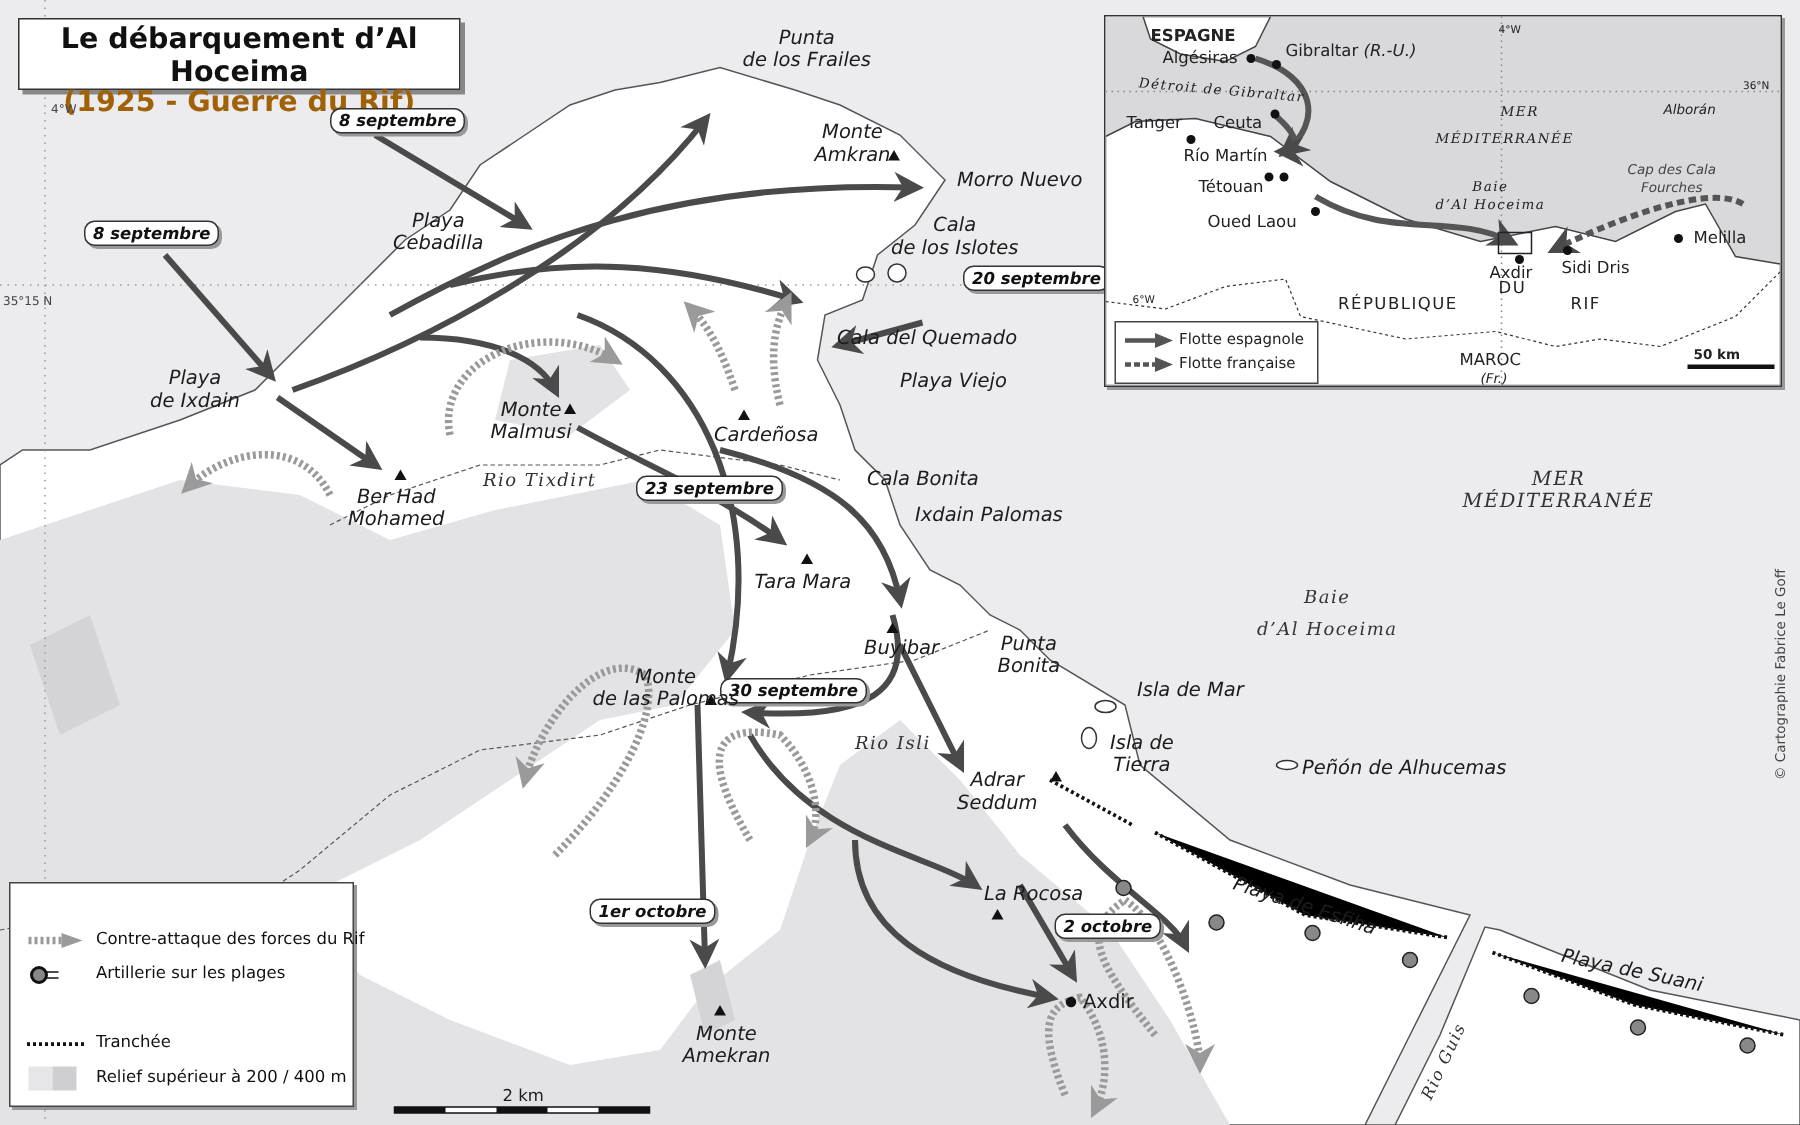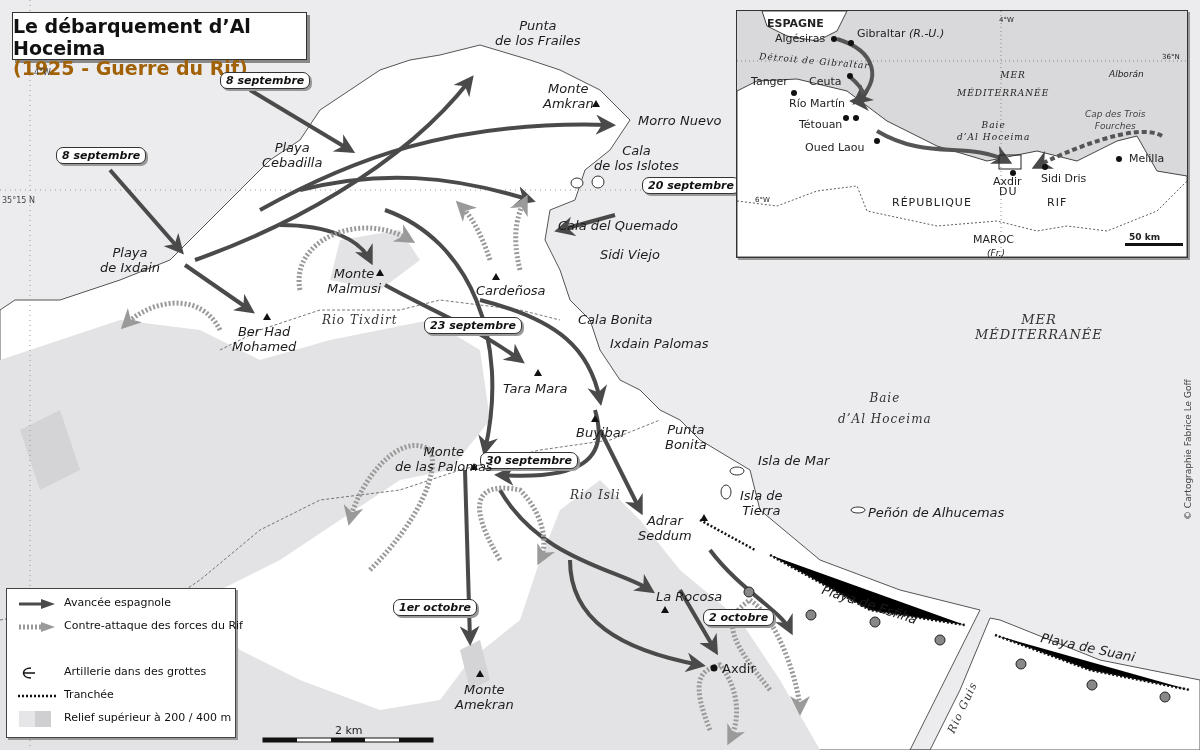--- a/index.html
+++ b/index.html
@@ -2,21 +2,21 @@
 <html><head>
 <meta charset="utf-8">
 <style>
   html,body{margin:0;padding:0;}
   body{width:1200px;height:750px;overflow:hidden;background:#ececee;font-family:"DejaVu Sans",sans-serif;position:relative;}
   #map{position:absolute;left:0;top:0;width:1200px;height:750px;}
   .lbl{position:absolute;font-family:"DejaVu Sans",sans-serif;font-style:italic;font-size:13px;color:#1c1c1c;line-height:15px;text-align:center;white-space:nowrap;}
   .lbl.up{font-style:normal;}
   .serif{font-family:"DejaVu Serif",serif;font-style:italic;color:#333;letter-spacing:1px;}
   .date{position:absolute;background:#fff;border:1.3px solid #333;border-radius:7px;box-shadow:2px 2px 0 #999;font-family:"DejaVu Sans",sans-serif;font-weight:bold;font-style:italic;font-size:11px;padding:1px 5px;white-space:nowrap;color:#111;}
-  .title-box{position:absolute;left:12px;top:12px;width:293px;height:46px;background:#fff;border:1.5px solid #333;box-shadow:3px 3px 0 #888;text-align:left;}
+  .title-box{position:absolute;left:12px;top:12px;width:293px;height:46px;background:#fff;border:1.5px solid #333;box-shadow:3px 3px 0 #888;text-align:center;}
   .title-box .t1{font-size:19px;font-weight:bold;line-height:22px;margin-top:2px;color:#111;}
   .title-box .t2{font-size:19px;font-weight:bold;line-height:19px;color:#a16207;}
   .legend{position:absolute;left:6px;top:588px;width:228px;height:148px;background:#fff;border:1.3px solid #444;box-shadow:2px 2px 0 #999;}
   .leg-row{position:absolute;left:0;height:22px;width:100%;}
   .leg-sym{position:absolute;left:8px;top:2px;width:42px;height:18px;}
   .leg-txt{position:absolute;left:57px;top:3px;font-size:11px;color:#111;white-space:nowrap;}
   .inset{position:absolute;left:736px;top:10px;width:450px;height:246px;border:1.5px solid #333;box-shadow:2px 2px 0 #999;overflow:hidden;background:#fff;}
   .ins-lbl{position:absolute;font-size:11px;color:#222;white-space:nowrap;line-height:12px;}
   .ins-legend{position:absolute;left:6px;top:203px;width:134px;height:40px;background:#fff;border:1px solid #444;}
   .coord{position:absolute;font-size:8px;color:#444;}
@@ -147,21 +147,21 @@
 <div class="lbl" style="left:543px;top:81px">
     <div>Monte</div>
     <div>Amkran</div>
   </div>
 <div class="lbl" style="left:638px;top:113px">Morro Nuevo</div>
 <div class="lbl" style="left:594px;top:143px">
     <div>Cala</div>
     <div>de los Islotes</div>
   </div>
 <div class="lbl" style="left:558px;top:218px">Cala del Quemado</div>
-<div class="lbl" style="left:600px;top:247px">Sidi Viejo</div>
+<div class="lbl" style="left:600px;top:247px">Playa Viejo</div>
 <div class="lbl" style="left:578px;top:312px">Cala Bonita</div>
 <div class="lbl" style="left:610px;top:336px">Ixdain Palomas</div>
 <div class="lbl" style="left:262px;top:140px">
     <div>Playa</div>
     <div>Cebadilla</div>
   </div>
 <div class="lbl" style="left:100px;top:245px">
     <div>Playa</div>
     <div>de Ixdain</div>
   </div>
@@ -211,40 +211,34 @@
   </div>
 <div class="lbl serif" style="left:838px;top:388px;font-size:12px;line-height:21px">
     <div>Baie</div>
     <div>d’Al Hoceima</div>
   </div>
 
 <div class="lbl up" style="left:335px;top:723px;font-size:11px">2 km</div>
 <div class="credit">© Cartographie Fabrice Le Goff</div>
 
 <div class="legend">
-  <div class="leg-row" style="top:4px">
-    <svg class="leg-sym">
-        <line x1="4" y1="9" x2="30" y2="9" stroke="#4a4a4a" stroke-width="3"></line>
-        <path d="M26,4 L40,9 L26,14 Z" fill="#4a4a4a"></path>
-      </svg>
-    <span class="leg-txt">Avancée espagnole</span>
-  </div>
   <div class="leg-row" style="top:27px">
     <svg class="leg-sym">
         <line x1="4" y1="9" x2="30" y2="9" stroke="#9a9a9a" stroke-width="5" stroke-dasharray="2,2"></line>
         <path d="M26,4 L40,9 L26,14 Z" fill="#9a9a9a"></path>
       </svg>
     <span class="leg-txt">Contre-attaque des forces du Rif</span>
   </div>
-  <div class="leg-row" style="top:73px">
+  <div class="leg-row" style="top:50px">
     <svg class="leg-sym">
-        <path d="M16,4 C6,4 6,14 16,14" fill="none" stroke="#111" stroke-width="1.5"></path>
-        <line x1="9" y1="9" x2="20" y2="9" stroke="#111" stroke-width="1.5"></line>
+        <circle cx="11" cy="9" r="5" fill="#888" stroke="#111" stroke-width="2"></circle>
+        <line x1="16" y1="7" x2="24" y2="7" stroke="#111"></line>
+        <line x1="16" y1="11" x2="24" y2="11" stroke="#111"></line>
       </svg>
-    <span class="leg-txt">Artillerie dans des grottes</span>
+    <span class="leg-txt">Artillerie sur les plages</span>
   </div>
   <div class="leg-row" style="top:96px">
     <svg class="leg-sym">
         <line x1="3" y1="9" x2="42" y2="9" stroke="#111" stroke-width="2.5" stroke-dasharray="2,2"></line>
       </svg>
     <span class="leg-txt">Tranchée</span>
   </div>
   <div class="leg-row" style="top:119px">
     <svg class="leg-sym">
         <rect x="4" y="1" width="16" height="16" fill="#e6e6e8"></rect>
@@ -295,28 +289,38 @@
   <div class="ins-lbl serif" style="left:240px;top:58px;font-size:9px;text-align:center">
       <div>MER</div>
       <div style="margin-left:-20px;margin-top:6px">MÉDITERRANÉE</div>
     </div>
   <div class="ins-lbl" style="left:372px;top:57px;font-size:9px;font-style:italic">Alborán</div>
   <div class="ins-lbl serif" style="left:220px;top:108px;font-size:9px;text-align:center">
       <div>Baie</div>
       <div>d’Al Hoceima</div>
     </div>
   <div class="ins-lbl" style="left:348px;top:97px;font-size:9px;font-style:italic;text-align:center;color:#444">
-      <div>Cap des Trois</div>
+      <div>Cap des Cala</div>
       <div>Fourches</div>
     </div>
   <div class="ins-lbl" style="left:392px;top:142px">Melilla</div>
   <div class="ins-lbl" style="left:256px;top:165px">Axdir</div>
   <div class="ins-lbl" style="left:304px;top:162px">Sidi Dris</div>
   <div class="ins-lbl" style="left:155px;top:186px;letter-spacing:1px">RÉPUBLIQUE</div>
   <div class="ins-lbl" style="left:262px;top:175px;letter-spacing:1px">DU</div>
   <div class="ins-lbl" style="left:310px;top:186px;letter-spacing:1px">RIF</div>
   <div class="ins-lbl" style="left:236px;top:223px">MAROC</div>
   <div class="ins-lbl" style="left:250px;top:236px;font-style:italic;font-size:9px">(Fr.)</div>
   <div class="ins-lbl" style="left:262px;top:3px;font-size:7px">4°W</div>
   <div class="ins-lbl" style="left:18px;top:183px;font-size:7px">6°W</div>
   <div class="ins-lbl" style="left:425px;top:40px;font-size:7px">36°N</div>
   <div class="ins-lbl" style="left:392px;top:220px;font-size:9px;font-weight:bold">50 km</div>
+  <div class="ins-legend">
+    <svg style="position:absolute;left:4px;top:4px" width="36" height="32">
+      <line x1="2" y1="8" x2="24" y2="8" stroke="#555" stroke-width="3"></line>
+        <path d="M22,3 L34,8 L22,13 Z" fill="#555"></path>
+      <line x1="2" y1="24" x2="24" y2="24" stroke="#555" stroke-width="3" stroke-dasharray="4,2"></line>
+        <path d="M22,19 L34,24 L22,29 Z" fill="#555"></path>
+    </svg>
+    <div class="ins-lbl" style="left:42px;top:6px;font-size:10px">Flotte espagnole</div>
+    <div class="ins-lbl" style="left:42px;top:22px;font-size:10px">Flotte française</div>
+  </div>
 </div>
 
 </body></html>

